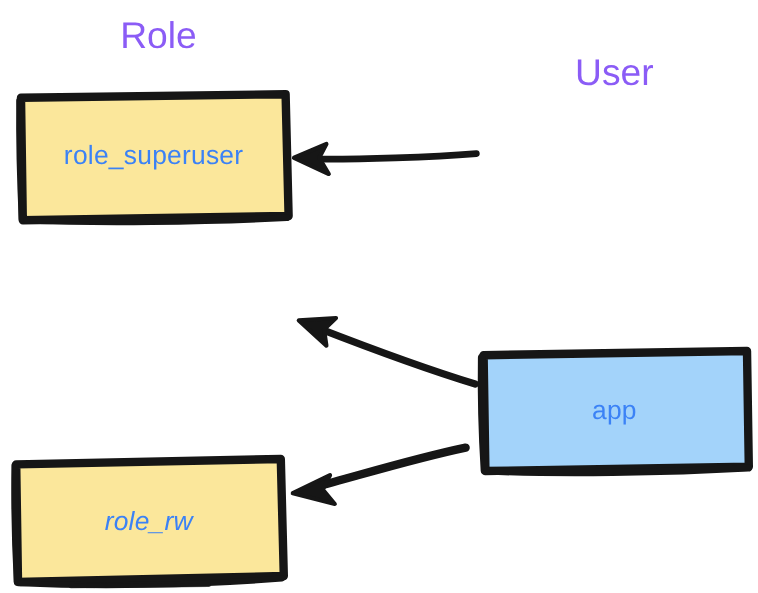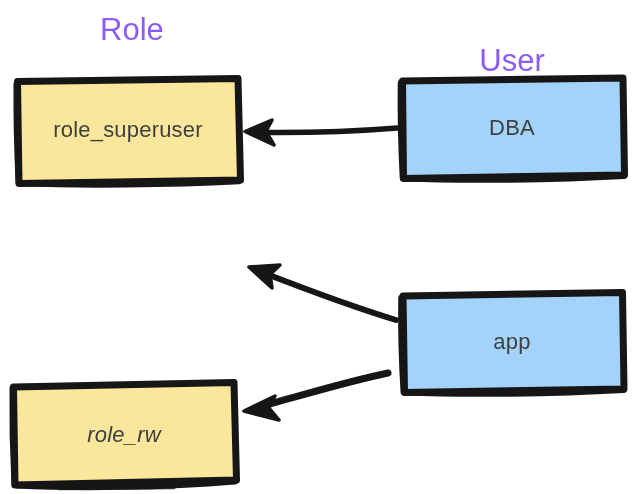--- a/index.html
+++ b/index.html
@@ -45,21 +45,21 @@
     position: absolute;
     left: 0;
     top: 0;
     width: 100%;
     height: 100%;
     display: flex;
     align-items: center;
     justify-content: center;
     font-family: "Liberation Sans", sans-serif;
     font-size: 22px;
-    color: #404040;
+    color: #3b82f6;
     white-space: nowrap;
     letter-spacing: 0.2px;
   }
   #node-role-superuser { left: 10px;  top: 72px;  width: 236px; height: 116px; }
   #node-role-migration { left: 6px;   top: 222px; width: 240px; height: 116px; }
   #node-role-rw        { left: 4px;   top: 376px; width: 240px; height: 118px; font-style: italic; }
   #node-dba            { left: 394px; top: 70px;  width: 236px; height: 116px; }
   #node-app            { left: 394px; top: 284px; width: 236px; height: 116px; text-align: center; }
 
   #node-role-superuser .node-label { padding-right: 4px; }
@@ -95,28 +95,20 @@
   <div class="node" id="node-role-rw">
     <svg width="240" height="118" viewBox="0 0 240 118">
       <path d="M9.5,11 L230,6.5 L232.5,104 L11,109 Z" fill="#fbe79b" stroke="#161616" stroke-width="7" stroke-linejoin="round" stroke-linecap="round"></path>
       <path d="M8.5,12 C8,46 9,82 10.5,109" fill="none" stroke="#161616" stroke-width="6" stroke-linecap="round"></path>
       <path d="M13,110 C72,113 160,112 231,106" fill="none" stroke="#161616" stroke-width="5" stroke-linecap="round"></path>
       <path d="M55,112.5 L170,111.5" fill="none" stroke="#161616" stroke-width="3.5" stroke-linecap="round" opacity="0.8"></path>
     </svg>
     <div class="node-label">role_rw</div>
   </div>
 
-  <div class="node" id="node-dba">
-    <svg width="236" height="116" viewBox="0 0 236 116">
-      <path d="M8.5,11 L229,8 L230.5,105 L9.5,108.5 Z" fill="#a3d3fa" stroke="#161616" stroke-width="7" stroke-linejoin="round" stroke-linecap="round"></path>
-      <path d="M7,13 C6.5,46 7.6,82 9,108" fill="none" stroke="#161616" stroke-width="6.5" stroke-linecap="round"></path>
-      <path d="M11,108.5 C70,111 160,110 230,106" fill="none" stroke="#161616" stroke-width="6" stroke-linecap="round"></path>
-    </svg>
-    <div class="node-label">DBA</div>
-  </div>
 
   <div class="node" id="node-app">
     <svg width="236" height="116" viewBox="0 0 236 116">
       <path d="M9,12 L228.5,8.5 L230,105 L10.5,108.5 Z" fill="#a3d3fa" stroke="#161616" stroke-width="7" stroke-linejoin="round" stroke-linecap="round"></path>
       <path d="M7.5,14 C7,47 8.2,83 9.8,108" fill="none" stroke="#161616" stroke-width="6.5" stroke-linecap="round"></path>
       <path d="M12,108.5 C70,111 160,110 229.5,106" fill="none" stroke="#161616" stroke-width="6" stroke-linecap="round"></path>
     </svg>
     <div class="node-label">app</div>
   </div>
 

